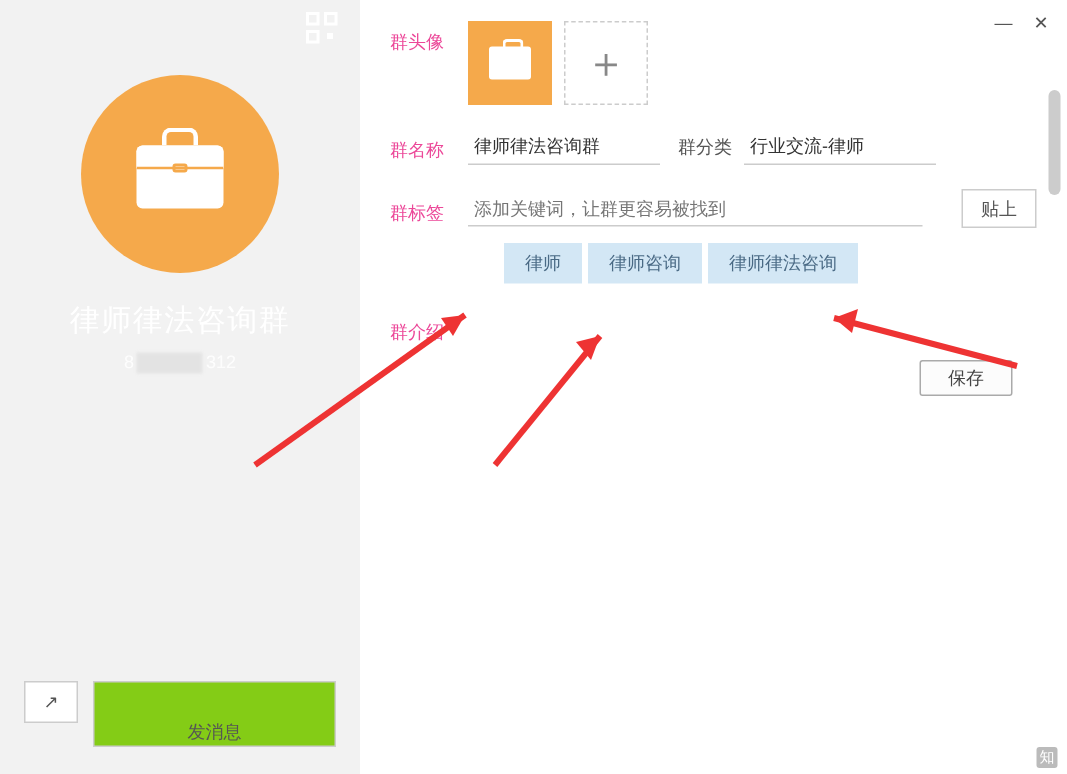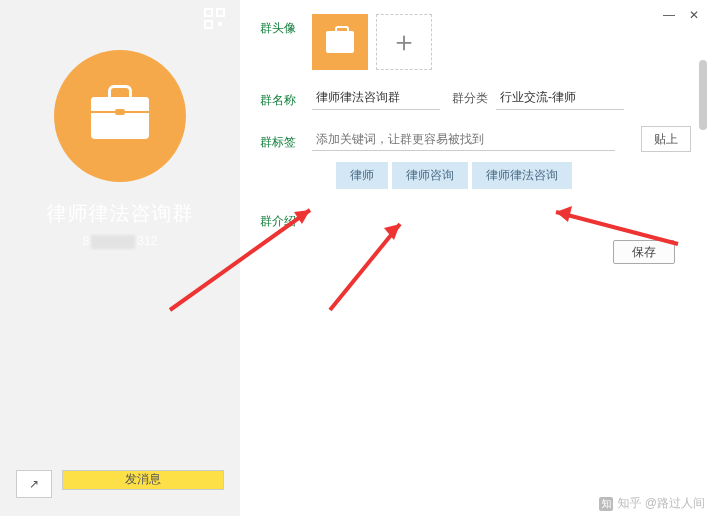--- a/index.html
+++ b/index.html
@@ -13,25 +13,25 @@
   .briefcase{width:58px;height:46px;position:relative}
   .briefcase-handle{position:absolute;top:-8px;left:17px;width:24px;height:12px;border:3px solid #fff;border-bottom:none;border-radius:6px 6px 0 0}
   .briefcase-body{position:absolute;top:4px;width:58px;height:42px;background:#fff;border-radius:4px}
   .briefcase-top{position:absolute;top:4px;width:58px;height:16px;background:#fff;border-radius:4px 4px 0 0;border-bottom:2px solid #f5a94b}
   .briefcase-clip{position:absolute;top:16px;left:24px;width:10px;height:6px;border:2px solid #f5a94b;border-radius:2px}
   .gname{margin-top:18px;color:#fff;font-size:20px;letter-spacing:1px}
   .gid{margin-top:6px;color:#fff;font-size:13px;opacity:.9;position:relative}
   .gid .blur{display:inline-block;width:44px;height:14px;background:#e2e2e2;vertical-align:middle;filter:blur(1px);margin:0 2px}
   .left-bot{position:absolute;bottom:18px;left:0;right:0;display:flex;gap:10px;padding:0 16px}
   .share{width:36px;height:28px;border:1px solid #ccc;background:#fff;display:flex;align-items:center;justify-content:center;color:#555}
-  .msg{flex:1;height:20px;border:1px solid #ccc;background:#fde047;color:#555;display:flex;align-items:flex-start;justify-content:center;font-size:13px}
+  .msg{flex:1;height:44px;border:1px solid #ccc;background:#84cc16;color:#555;display:flex;align-items:flex-end;justify-content:center;font-size:13px}
   .right{flex:1;position:relative;padding:14px 20px 10px 20px;overflow:hidden}
   .winbtns{position:absolute;top:8px;right:12px;display:flex;gap:14px;color:#555}
   .row{display:flex;align-items:flex-start;margin-bottom:16px}
-  .lbl{width:52px;color:#15803d;padding-top:6px;flex-shrink:0}
+  .lbl{width:52px;color:#ec4899;padding-top:6px;flex-shrink:0}
   .icon-sel{display:flex;gap:8px}
   .isq{width:56px;height:56px;border:1px dashed #ccc;display:flex;align-items:center;justify-content:center}
   .isq.sel{border:1px solid #f5a94b;background:#f5a94b}
   .isq.sel .mini-brief{width:28px;height:22px;position:relative}
   .isq.sel .mini-brief::before{content:'';position:absolute;top:-5px;left:9px;width:10px;height:6px;border:2px solid #fff;border-bottom:none;border-radius:3px 3px 0 0}
   .isq.sel .mini-brief::after{content:'';position:absolute;top:0;width:28px;height:22px;background:#fff;border-radius:2px}
   .plus{font-size:28px;color:#888;font-weight:300}
   .tinput{height:24px;border:none;border-bottom:1px solid #ccc;padding:2px 4px;outline:none;color:#333;background:transparent}
   .row-name .tinput{width:128px}
   .lbl2{width:44px;color:#555;margin-left:12px;padding-top:4px}
@@ -145,14 +145,13 @@
   <line x1="10" y1="100" x2="80" y2="14"></line>
     <polygon points="80,14 64,18 74,30"></polygon>
 </svg>
 <svg class="arrow" style="left:538px;top:200px" width="150" height="60">
   <line x1="140" y1="44" x2="18" y2="12"></line>
     <polygon points="18,12 34,6 30,22"></polygon>
 </svg>
 
 <div class="watermark">
   <span class="zhi">知</span>
-  <span>知乎 @路过人间</span>
 </div>
 
 </body></html>

